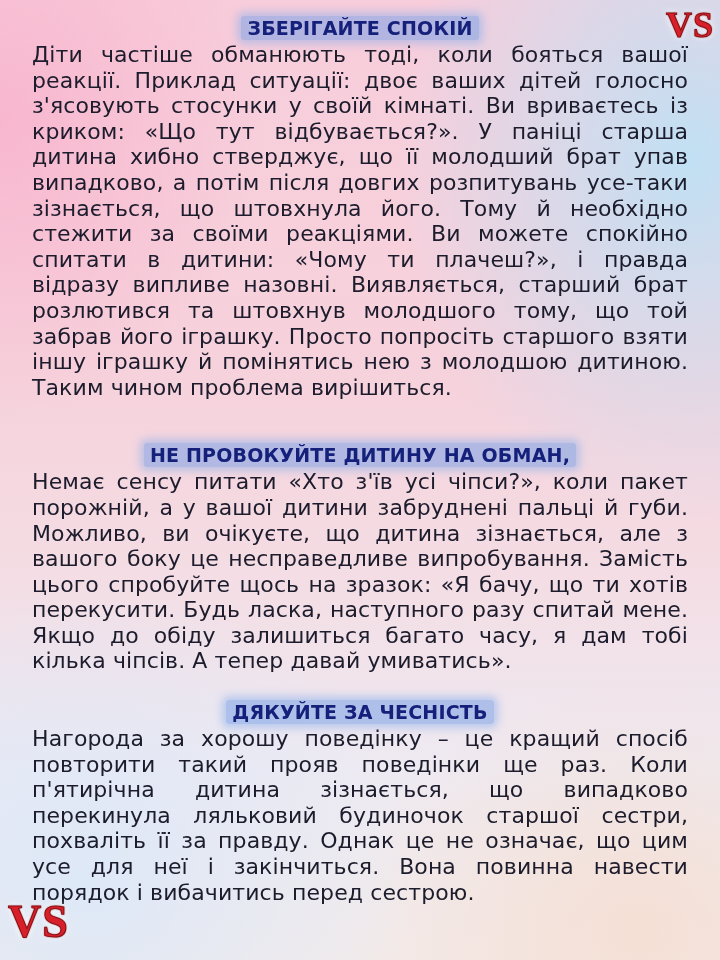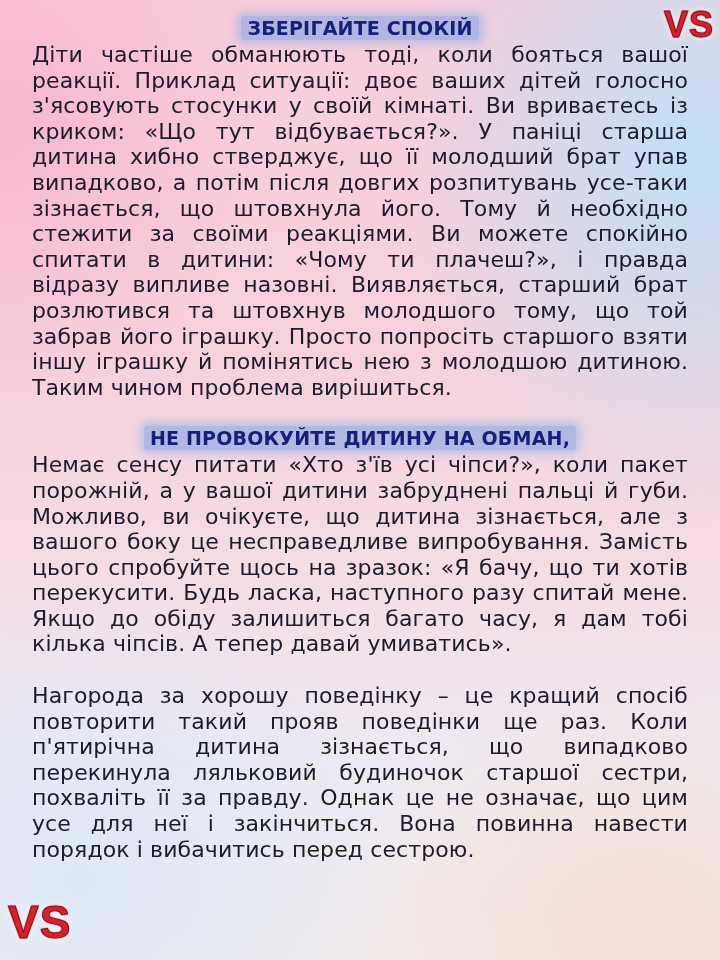--- a/index.html
+++ b/index.html
@@ -7,21 +7,21 @@
       width: 720px; height: 960px; overflow: hidden; position: relative;
       font-family: "DejaVu Sans", sans-serif;
       background:
         radial-gradient(ellipse 420px 520px at 690px 160px, rgba(190,225,245,0.95), rgba(190,225,245,0) 70%),
         radial-gradient(ellipse 480px 420px at 80px 880px, rgba(220,232,248,0.95), rgba(220,232,248,0) 70%),
         radial-gradient(ellipse 380px 420px at 0px 120px, rgba(248,180,205,0.9), rgba(248,180,205,0) 70%),
         radial-gradient(ellipse 420px 360px at 640px 930px, rgba(245,222,210,0.9), rgba(245,222,210,0) 70%),
         linear-gradient(180deg, #f8cddb 0%, #f6d2dc 40%, #f4dde4 60%, #eeeaf2 80%, #f3ebea 100%);
     }
     .logo {
-      position: absolute; font-family: Liberation Sans, sans-serif; font-weight: bold;
+      position: absolute; font-family: Liberation Serif, serif; font-weight: bold;
       color: #d8202a; letter-spacing: 1px;
       text-shadow: 0 0 2px #7a0a10, 0 0 5px rgba(255,255,255,0.9), 0 0 8px rgba(255,255,255,0.8);
       -webkit-text-stroke: 1px #8a1016;
     }
     .logo.top { right: 6px; top: 4px; font-size: 36px; }
     .logo.bottom { left: 8px; top: 895px; font-size: 46px; }
 
     .content { position: absolute; left: 32px; top: 16px; width: 656px; }
 
     .heading-wrap { text-align: center; }
@@ -35,21 +35,21 @@
     .heading.two-line { padding: 0 6px; }
     .heading span { display: block; }
 
     .body-text {
       font-family: "DejaVu Sans", sans-serif; color: #1c1c2c; font-size: 22px;
       line-height: 25.6px; text-align: justify; margin: 2px 0 0 0;
       letter-spacing: 0.1px;
     }
     .section { }
     #s1 { }
-    #s2 { margin-top: 26px; }
+    #s2 { margin-top: 43px; }
     #s3 { margin-top: 26px; }
   </style>
 </head>
 <body>
 
 <div class="logo top">VS</div>
 
 <div class="content">
 
   <div class="section" id="s1">
@@ -64,18 +64,23 @@
   <div class="section" id="s2">
     <div class="heading-wrap">
       <div class="heading two-line">
         <span>НЕ ПРОВОКУЙТЕ ДИТИНУ НА ОБМАН,</span>
       </div>
     </div>
     <p class="body-text">Немає сенсу питати «Хто з'їв усі чіпси?», коли пакет порожній, а у вашої дитини забруднені пальці й губи. Можливо, ви очікуєте, що дитина зізнається, але з вашого боку це несправедливе випробування. Замість цього спробуйте щось на зразок: «Я бачу, що ти хотів перекусити. Будь ласка, наступного разу спитай мене. Якщо до обіду залишиться багато часу, я дам тобі кілька чіпсів. А тепер давай умиватись».</p>
   </div>
 
   <div class="section" id="s3">
+    <div class="heading-wrap">
+      <div class="heading">
+        <span>ДЯКУЙТЕ ЗА ЧЕСНІСТЬ</span>
+      </div>
+    </div>
     <p class="body-text">Нагорода за хорошу поведінку – це кращий спосіб повторити такий прояв поведінки ще раз. Коли п'ятирічна дитина зізнається, що випадково перекинула ляльковий будиночок старшої сестри, похваліть її за правду. Однак це не означає, що цим усе для неї і закінчиться. Вона повинна навести порядок і вибачитись перед сестрою.</p>
   </div>
 
 </div>
 
 <div class="logo bottom">VS</div>
 
 </body></html>

